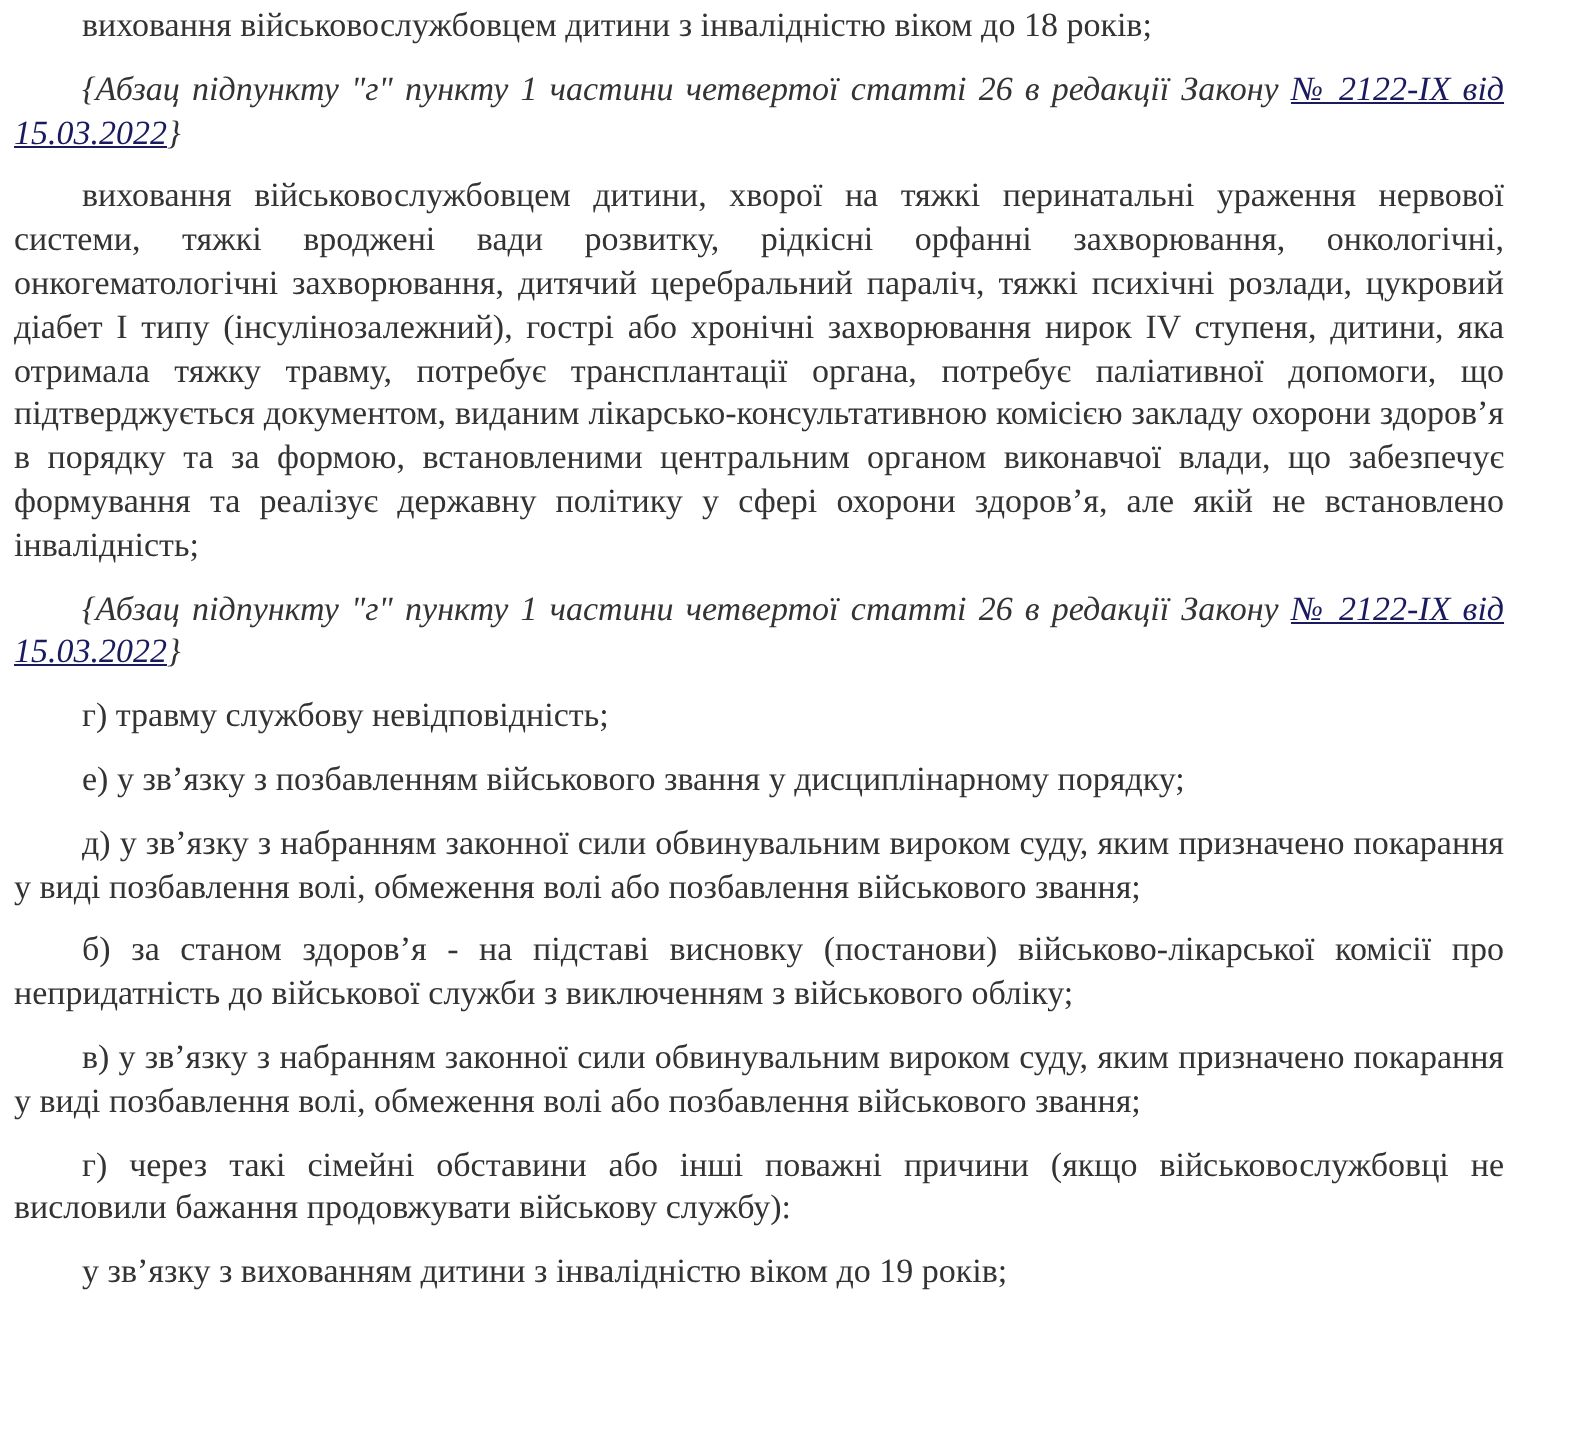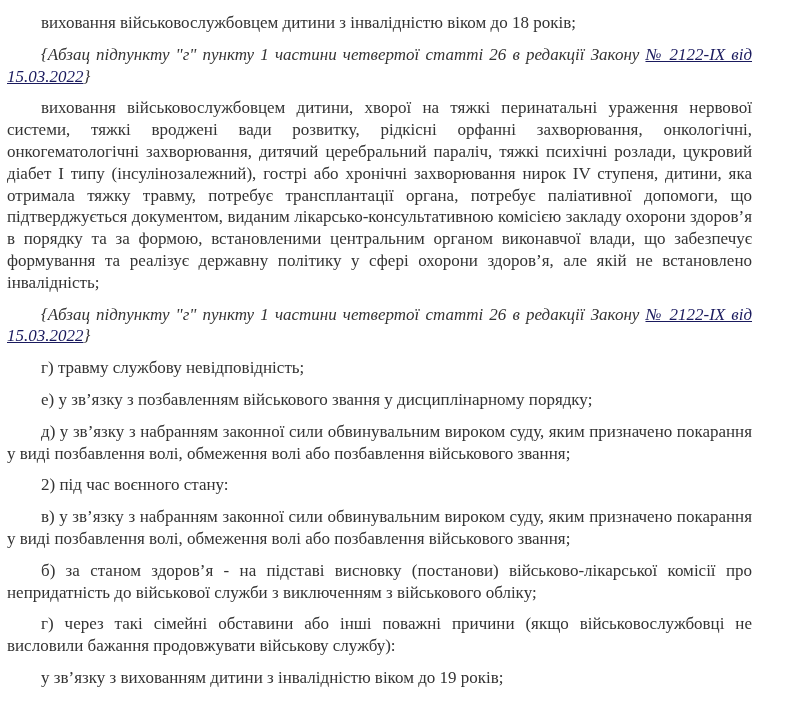--- a/index.html
+++ b/index.html
@@ -1,21 +1,21 @@
 <!DOCTYPE html>
 <html><head>
   <meta charset="utf-8">
   <style>
     html, body { margin: 0; padding: 0; background: #ffffff; }
     body {
       width: 794px; height: 717px; overflow: hidden;
       font-family: "Liberation Serif", "DejaVu Serif", serif;
       font-size: 17px; color: #333333;
     }
-    .doc { position: relative; width: 745px; margin-left: 7px; padding-top: 12px; }
+    .doc { position: relative; width: 745px; margin-left: 7px; padding-top: 2px; }
     p {
       margin: 0 0 10px 0;
       line-height: 21.8px;
       text-indent: 34px;
       text-align: justify;
     }
     p.last-line-left { text-align-last: left; }
     p.note { font-style: italic; }
     a.law-link { color: #1a1a5e; text-decoration: underline; }
   </style>
@@ -27,18 +27,17 @@
 
   <p class="note last-line-left"><span>{Абзац підпункту "г" пункту 1 частини четвертої статті 26 в редакції Закону </span><a class="law-link" href="#">№ 2122-IX від 15.03.2022</a><span>}</span></p>
 
   <p class="last-line-left">виховання військовослужбовцем дитини, хворої на тяжкі перинатальні ураження нервової системи, тяжкі вроджені вади розвитку, рідкісні орфанні захворювання, онкологічні, онкогематологічні захворювання, дитячий церебральний параліч, тяжкі психічні розлади, цукровий діабет I типу (інсулінозалежний), гострі або хронічні захворювання нирок IV ступеня, дитини, яка отримала тяжку травму, потребує трансплантації органа, потребує паліативної допомоги, що підтверджується документом, виданим лікарсько-консультативною комісією закладу охорони здоров’я в порядку та за формою, встановленими центральним органом виконавчої влади, що забезпечує формування та реалізує державну політику у сфері охорони здоров’я, але якій не встановлено інвалідність;</p>
 
   <p class="note last-line-left"><span>{Абзац підпункту "г" пункту 1 частини четвертої статті 26 в редакції Закону </span><a class="law-link" href="#">№ 2122-IX від 15.03.2022</a><span>}</span></p>
 
   <p class="last-line-left">г) травму службову невідповідність;</p>
   <p class="last-line-left">е) у зв’язку з позбавленням військового звання у дисциплінарному порядку;</p>
   <p class="last-line-left">д) у зв’язку з набранням законної сили обвинувальним вироком суду, яким призначено покарання у виді позбавлення волі, обмеження волі або позбавлення військового звання;</p>
-  <p class="last-line-left">2) під час воєнного стану:</p>
+  <p class="last-line-left">б) за станом здоров’я - на підставі висновку (постанови) військово-лікарської комісії про непридатність до військової служби з виключенням з військового обліку;</p>
   <p class="last-line-left">в) у зв’язку з набранням законної сили обвинувальним вироком суду, яким призначено покарання у виді позбавлення волі, обмеження волі або позбавлення військового звання;</p>
-  <p class="last-line-left">б) за станом здоров’я - на підставі висновку (постанови) військово-лікарської комісії про непридатність до військової служби з виключенням з військового обліку;</p>
   <p class="last-line-left">г) через такі сімейні обставини або інші поважні причини (якщо військовослужбовці не висловили бажання продовжувати військову службу):</p>
   <p class="last-line-left">у зв’язку з вихованням дитини з інвалідністю віком до 19 років;</p>
 </div>
 
 </body></html>

